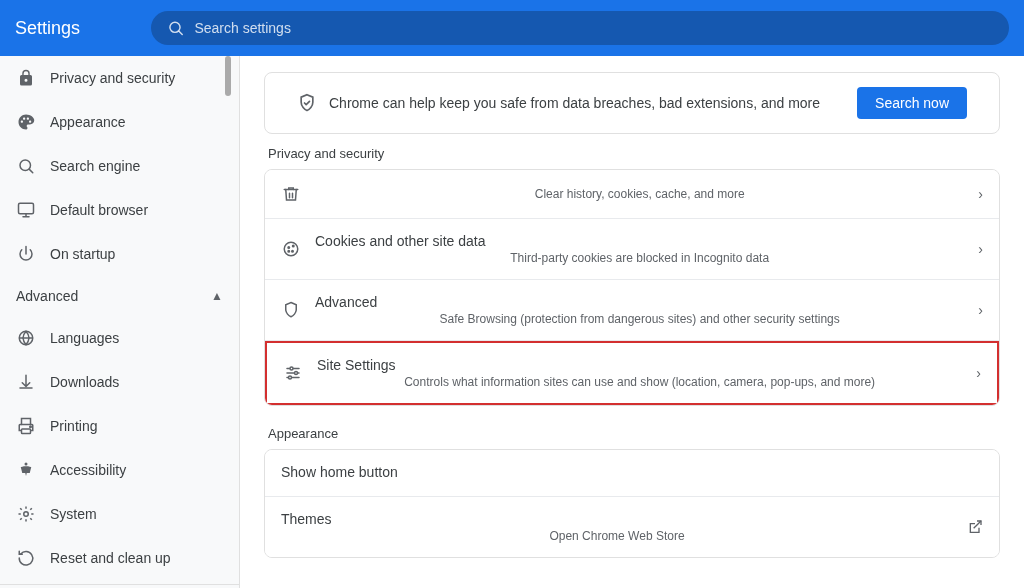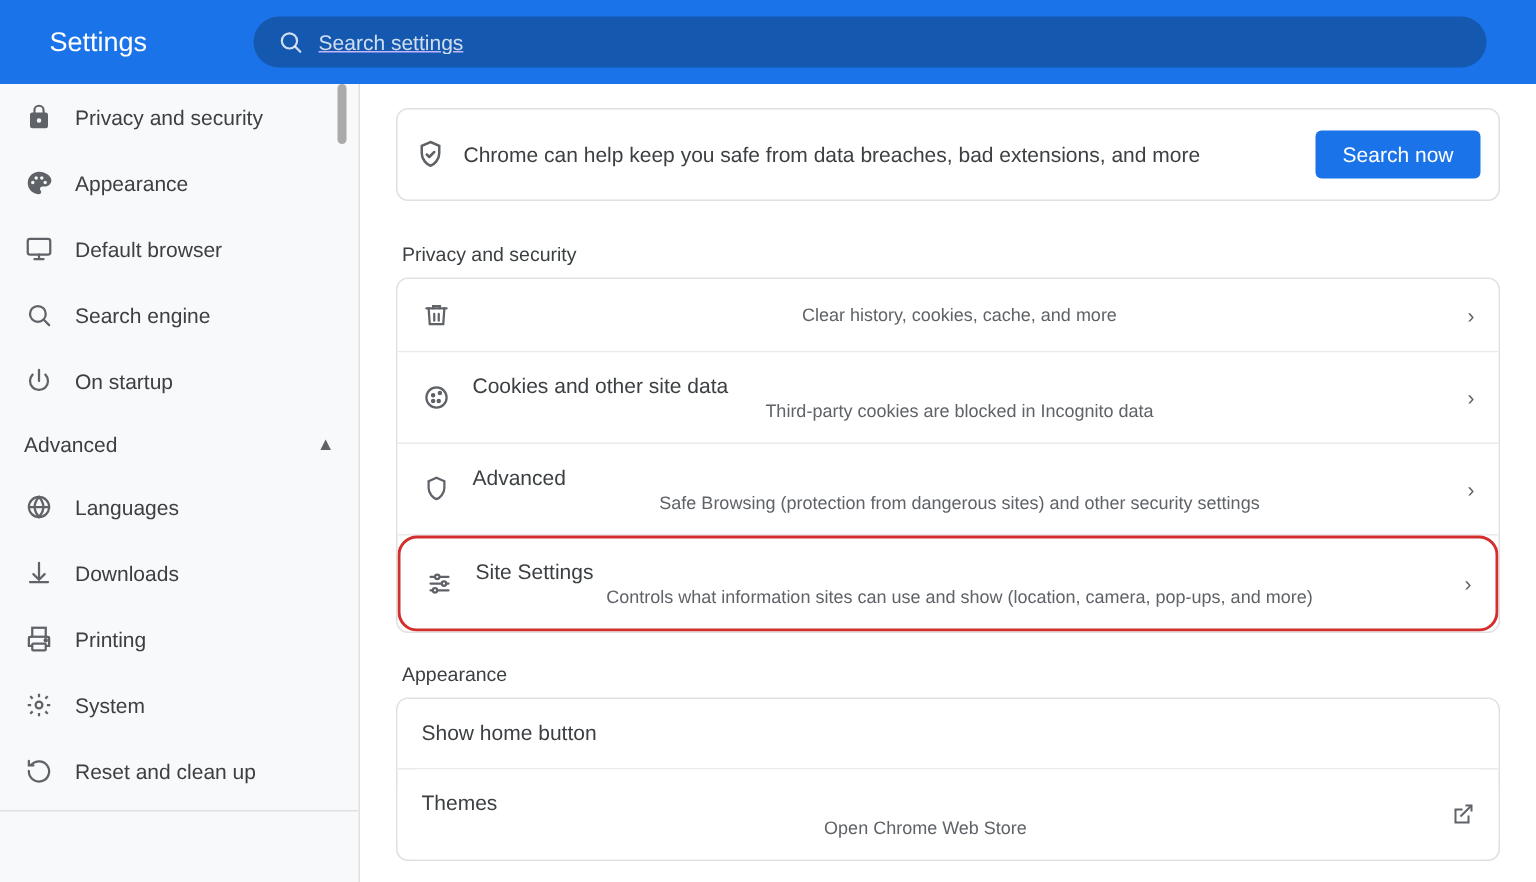--- a/index.html
+++ b/index.html
@@ -1,21 +1,21 @@
 <!DOCTYPE html>
 <html><head>
   <meta charset="utf-8">
   <style>
     * { box-sizing: border-box; margin: 0; padding: 0; }
     body { font-family: 'Segoe UI', Arial, sans-serif; display: flex; flex-direction: column; height: 588px; width: 1024px; overflow: hidden; background: #fff; }
 
     
     .header {
       background: #1a73e8;
-      padding: 0 33px;
+      padding: 0 15px;
       height: 56px;
       display: flex;
       align-items: center;
       gap: 16px;
       flex-shrink: 0;
       justify-content: space-between;
     }
     .header-title {
       color: #fff;
       font-size: 18px;
@@ -31,21 +31,20 @@
       padding: 8px 16px;
       gap: 10px;
     }
     .search-bar input {
       background: transparent;
       border: none;
       outline: none;
       color: #c4b5fd;
       font-size: 14px;
       width: 100%;
-      text-decoration: underline;
     }
     .search-bar input::placeholder { color: rgba(255,255,255,0.8); }
 
     
     .main {
       display: flex;
       flex: 1;
       overflow: hidden;
     }
 
@@ -127,24 +126,24 @@
       padding: 16px 24px;
       background: #fff;
     }
     .content::-webkit-scrollbar { width: 8px; }
     .content::-webkit-scrollbar-thumb { background: #c0c0c0; border-radius: 4px; }
 
     
     .safety-banner {
       display: flex;
       align-items: center;
-      padding: 14px 12px;
+      padding: 14px 32px;
       border: 1px solid #e0e0e0;
       border-radius: 8px;
-      margin-bottom: 28px;
+      margin-bottom: 12px;
       gap: 12px;
       background: #fff;
     }
     .safety-banner .banner-text { flex: 1; font-size: 14px; color: #3c4043; }
     .check-now-btn {
       background: #1a73e8;
       color: #fff;
       border: none;
       padding: 8px 18px;
       border-radius: 4px;
@@ -172,21 +171,21 @@
     }
     .setting-row {
       display: flex;
       align-items: center;
       padding: 14px 16px;
       gap: 14px;
       cursor: pointer;
       border-bottom: 1px solid #e8eaed;
       background: #fff;
     }
-    .setting-row:last-child { border-bottom: none; border-radius: 13px; }
+    .setting-row:last-child { border-bottom: none; }
     .setting-icon {
       width: 20px;
       height: 20px;
       display: flex;
       align-items: center;
       justify-content: center;
       color: #5f6368;
       flex-shrink: 0;
     }
     .setting-text { flex: 1; }
@@ -232,35 +231,35 @@
         <svg width="18" height="18" viewBox="0 0 24 24" fill="#5f6368">
             <path d="M12 2C6.48 2 2 6.48 2 12s4.48 10 10 10c1.1 0 2-.9 2-2 0-.55-.22-1.05-.58-1.41-.35-.36-.57-.86-.57-1.41 0-1.1.9-2 2-2h2.35c3.12 0 5.8-2.53 5.8-5.6C22.99 6.01 18 2 12 2zM6.5 13C5.67 13 5 12.33 5 11.5S5.67 10 6.5 10 8 10.67 8 11.5 7.33 13 6.5 13zm3-4C8.67 9 8 8.33 8 7.5S8.67 6 9.5 6 11 6.67 11 7.5 10.33 9 9.5 9zm5 0C13.67 9 13 8.33 13 7.5S13.67 6 14.5 6 16 6.67 16 7.5 15.33 9 14.5 9zm3 4c-.83 0-1.5-.67-1.5-1.5S16.67 10 17.5 10s1.5.67 1.5 1.5S18.33 13 17.5 13z"></path>
           </svg>
       </span>
       <span>Appearance</span>
     </div>
 
     <div class="sidebar-item">
       <span class="icon">
         <svg width="18" height="18" viewBox="0 0 24 24" fill="#5f6368">
+            <circle cx="11" cy="11" r="7" stroke="#5f6368" stroke-width="2" fill="none"></circle>
+            <line x1="16.5" y1="16.5" x2="21" y2="21" stroke="#5f6368" stroke-width="2" stroke-linecap="round"></line>
+          </svg>
+      </span>
+      <span>Search engine</span>
+    </div>
+
+    <div class="sidebar-item">
+      <span class="icon">
+        <svg width="18" height="18" viewBox="0 0 24 24" fill="#5f6368">
             <rect x="2" y="3" width="20" height="14" rx="2" stroke="#5f6368" stroke-width="2" fill="none"></rect>
             <path d="M8 21h8M12 17v4" stroke="#5f6368" stroke-width="2" stroke-linecap="round"></path>
           </svg>
       </span>
       <span>Default browser</span>
-    </div>
-
-    <div class="sidebar-item">
-      <span class="icon">
-        <svg width="18" height="18" viewBox="0 0 24 24" fill="#5f6368">
-            <circle cx="11" cy="11" r="7" stroke="#5f6368" stroke-width="2" fill="none"></circle>
-            <line x1="16.5" y1="16.5" x2="21" y2="21" stroke="#5f6368" stroke-width="2" stroke-linecap="round"></line>
-          </svg>
-      </span>
-      <span>Search engine</span>
     </div>
 
     <div class="sidebar-item">
       <span class="icon">
         <svg width="18" height="18" viewBox="0 0 24 24" fill="#5f6368">
             <path d="M12 2v10M6.34 6.34A8 8 0 1 0 17.66 6.34" stroke="#5f6368" stroke-width="2" stroke-linecap="round" fill="none"></path>
           </svg>
       </span>
       <span>On startup</span>
     </div>
@@ -297,20 +296,29 @@
             <rect x="6" y="16" width="12" height="6" rx="1"></rect>
             <rect x="6" y="2" width="12" height="8"></rect>
             <path d="M6 10H4a1 1 0 0 0-1 1v7h3"></path>
             <path d="M18 10h2a1 1 0 0 1 1 1v7h-3"></path>
             <circle cx="18" cy="13" r="1" fill="#5f6368"></circle>
           </svg>
       </span>
       <span>Printing</span>
     </div>
 
+    <div class="sidebar-item">
+      <span class="icon">
+        <svg width="18" height="18" viewBox="0 0 24 24" fill="#5f6368">
+            <circle cx="12" cy="4" r="2"></circle>
+            <path d="M12 7c-4 0-7 1-7 1l2 8h4l1 4h0l1-4h4l2-8s-3-1-7-1z"></path>
+          </svg>
+      </span>
+      <span>Accessibility</span>
+    </div>
 
     <div class="sidebar-item">
       <span class="icon">
         <svg width="18" height="18" viewBox="0 0 24 24" fill="none" stroke="#5f6368" stroke-width="2">
             <circle cx="12" cy="12" r="3"></circle>
             <path d="M12 2v3M12 19v3M4.22 4.22l2.12 2.12M17.66 17.66l2.12 2.12M2 12h3M19 12h3M4.22 19.78l2.12-2.12M17.66 6.34l2.12-2.12"></path>
           </svg>
       </span>
       <span>System</span>
     </div>

